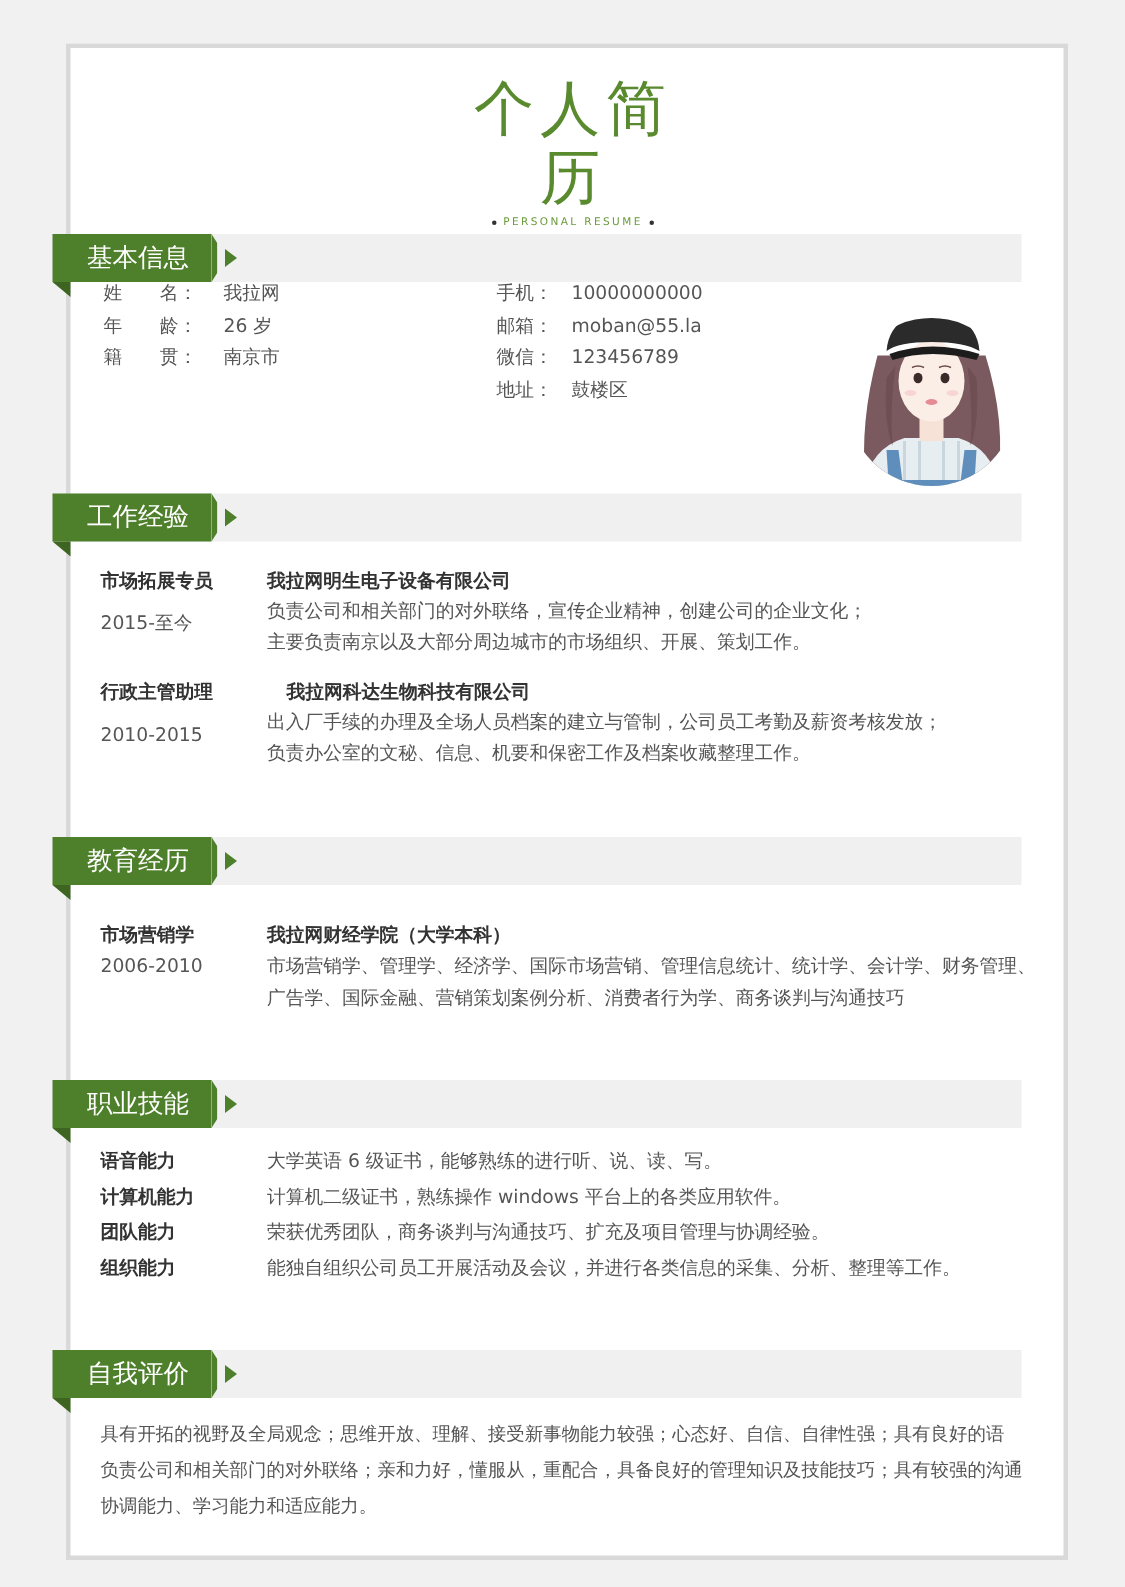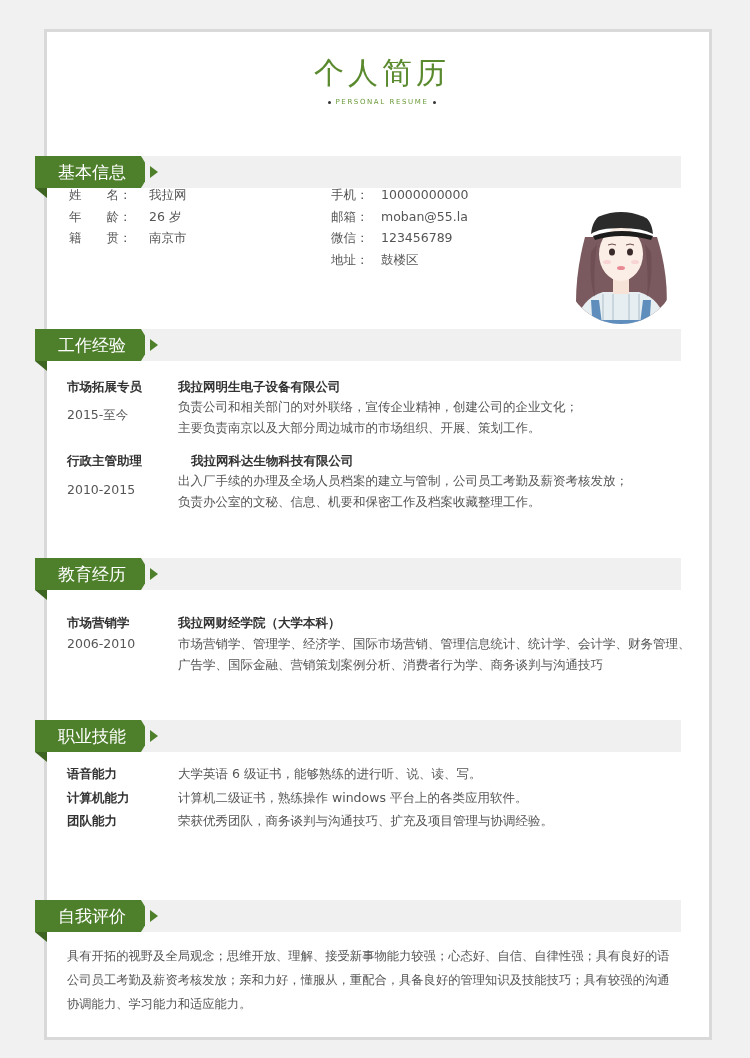--- a/index.html
+++ b/index.html
@@ -17,21 +17,21 @@
     width: 662px; height: 1005px;
     background: #fff;
     border: 3px solid #d9d9d9;
   }
   
   .title-block {
     position: absolute; left: 250px; top: 18px; width: 170px; height: 62px;
     text-align: center;
   }
   .title-main {
-    font-size: 30px; color: #5a8a2e; letter-spacing: 4px; line-height: 46px;
+    font-size: 40px; color: #5a8a2e; letter-spacing: 4px; line-height: 46px;
     font-weight: 300;
   }
   .title-sub {
     font-size: 7px; color: #6a9a3a; letter-spacing: 1.6px; margin-top: 2px;
   }
   .title-sub .dot { display: inline-block; width: 3px; height: 3px; background:#333; border-radius:50%; vertical-align: middle; margin: 0 5px; }
 
   
   .section-header {
     position: absolute; left: -12px; width: 660px; height: 32px;
@@ -183,29 +183,30 @@
     <div class="tab">职业技能</div>
     <div class="notch"></div>
     <div class="fold"></div>
     <div class="arrow"></div>
   </div>
 
   <div class="row" style="left:20px; top:730px; line-height:23.5px;">
     <div><span class="lbl bold" style="width:111px">语音能力</span><span>大学英语 6 级证书，能够熟练的进行听、说、读、写。</span></div>
     <div><span class="lbl bold" style="width:111px">计算机能力</span><span>计算机二级证书，熟练操作 windows 平台上的各类应用软件。</span></div>
     <div><span class="lbl bold" style="width:111px">团队能力</span><span>荣获优秀团队，商务谈判与沟通技巧、扩充及项目管理与协调经验。</span></div>
+    <div><span class="lbl bold" style="width:111px">组织能力</span><span>能独自组织公司员工开展活动及会议，并进行各类信息的采集、分析、整理等工作。</span></div>
   </div>
 
   <div class="section-header" style="top:868px;">
     <div class="bar"></div>
     <div class="tab">自我评价</div>
     <div class="notch"></div>
     <div class="fold"></div>
     <div class="arrow"></div>
   </div>
 
   <div class="row" style="left:20px; top:912px; line-height:24px; font-size:12.3px;">
     <div>具有开拓的视野及全局观念；思维开放、理解、接受新事物能力较强；心态好、自信、自律性强；具有良好的语</div>
-    <div>公司员工考勤及薪资考核发放；亲和力好，懂服从，重配合，具备良好的管理知识及技能技巧；具有较强的沟通</div>
+    <div>负责公司和相关部门的对外联络；亲和力好，懂服从，重配合，具备良好的管理知识及技能技巧；具有较强的沟通</div>
     <div>协调能力、学习能力和适应能力。</div>
   </div>
 
 </div>
 
 </body></html>

